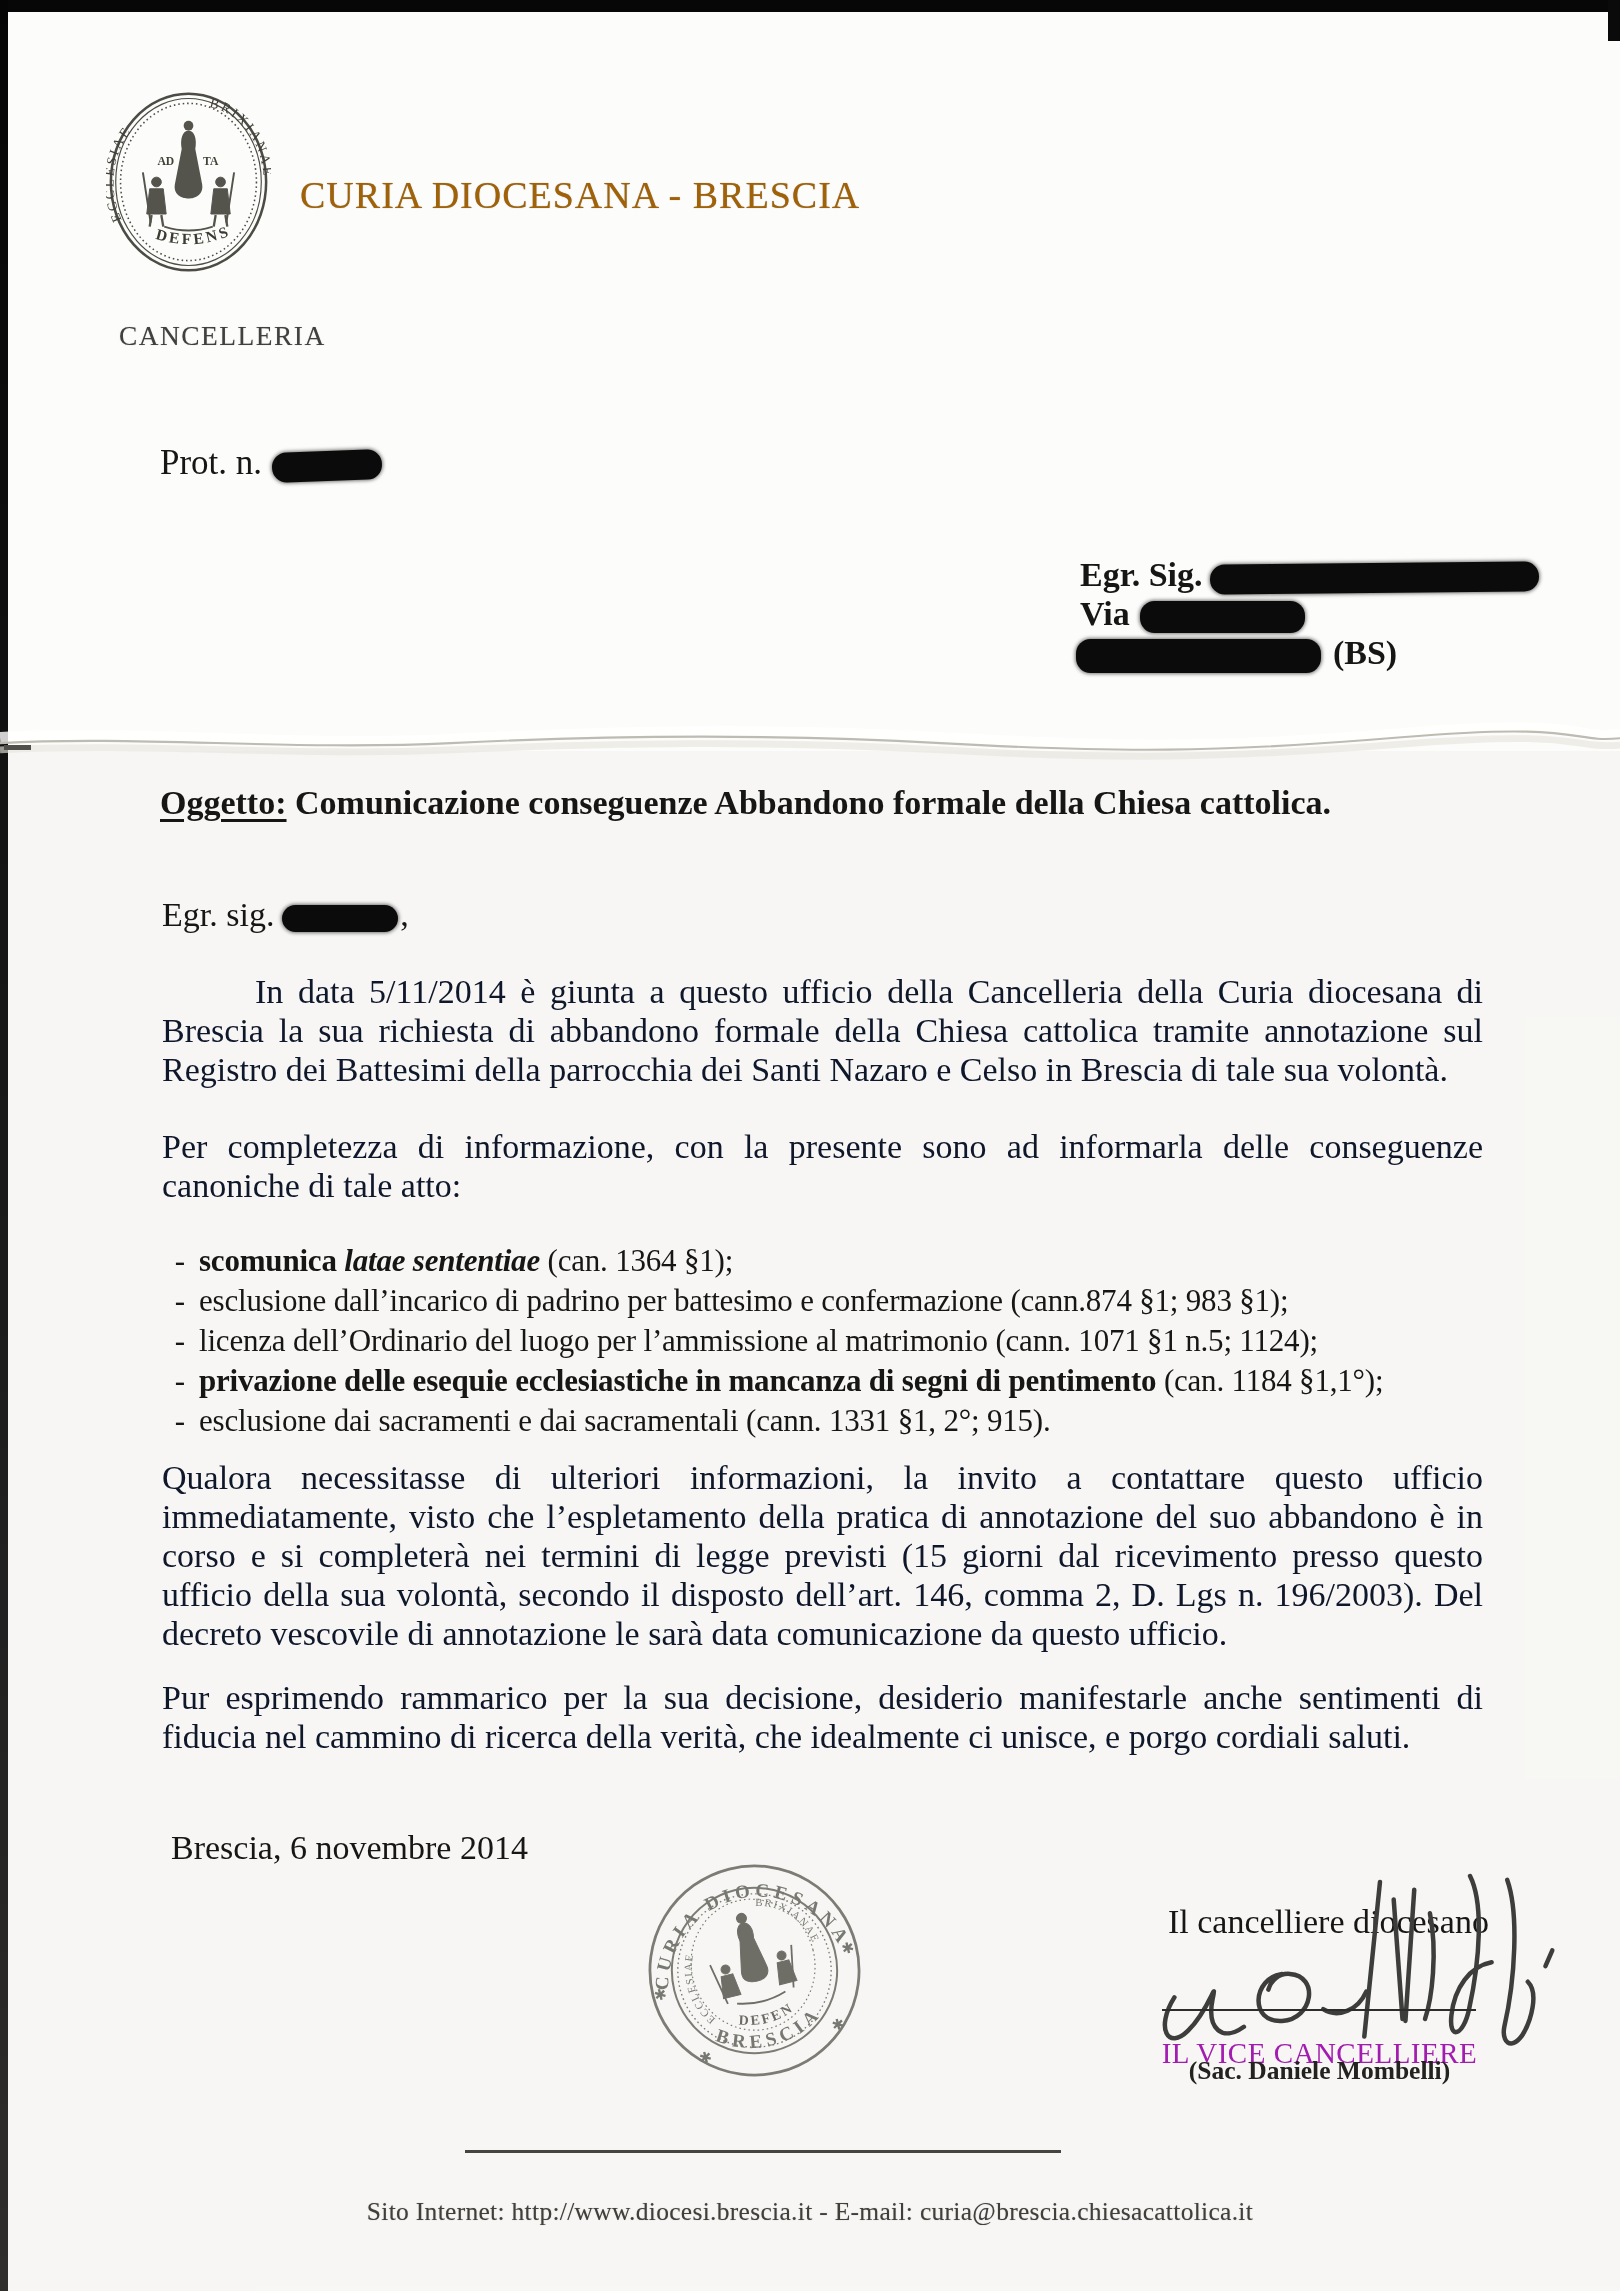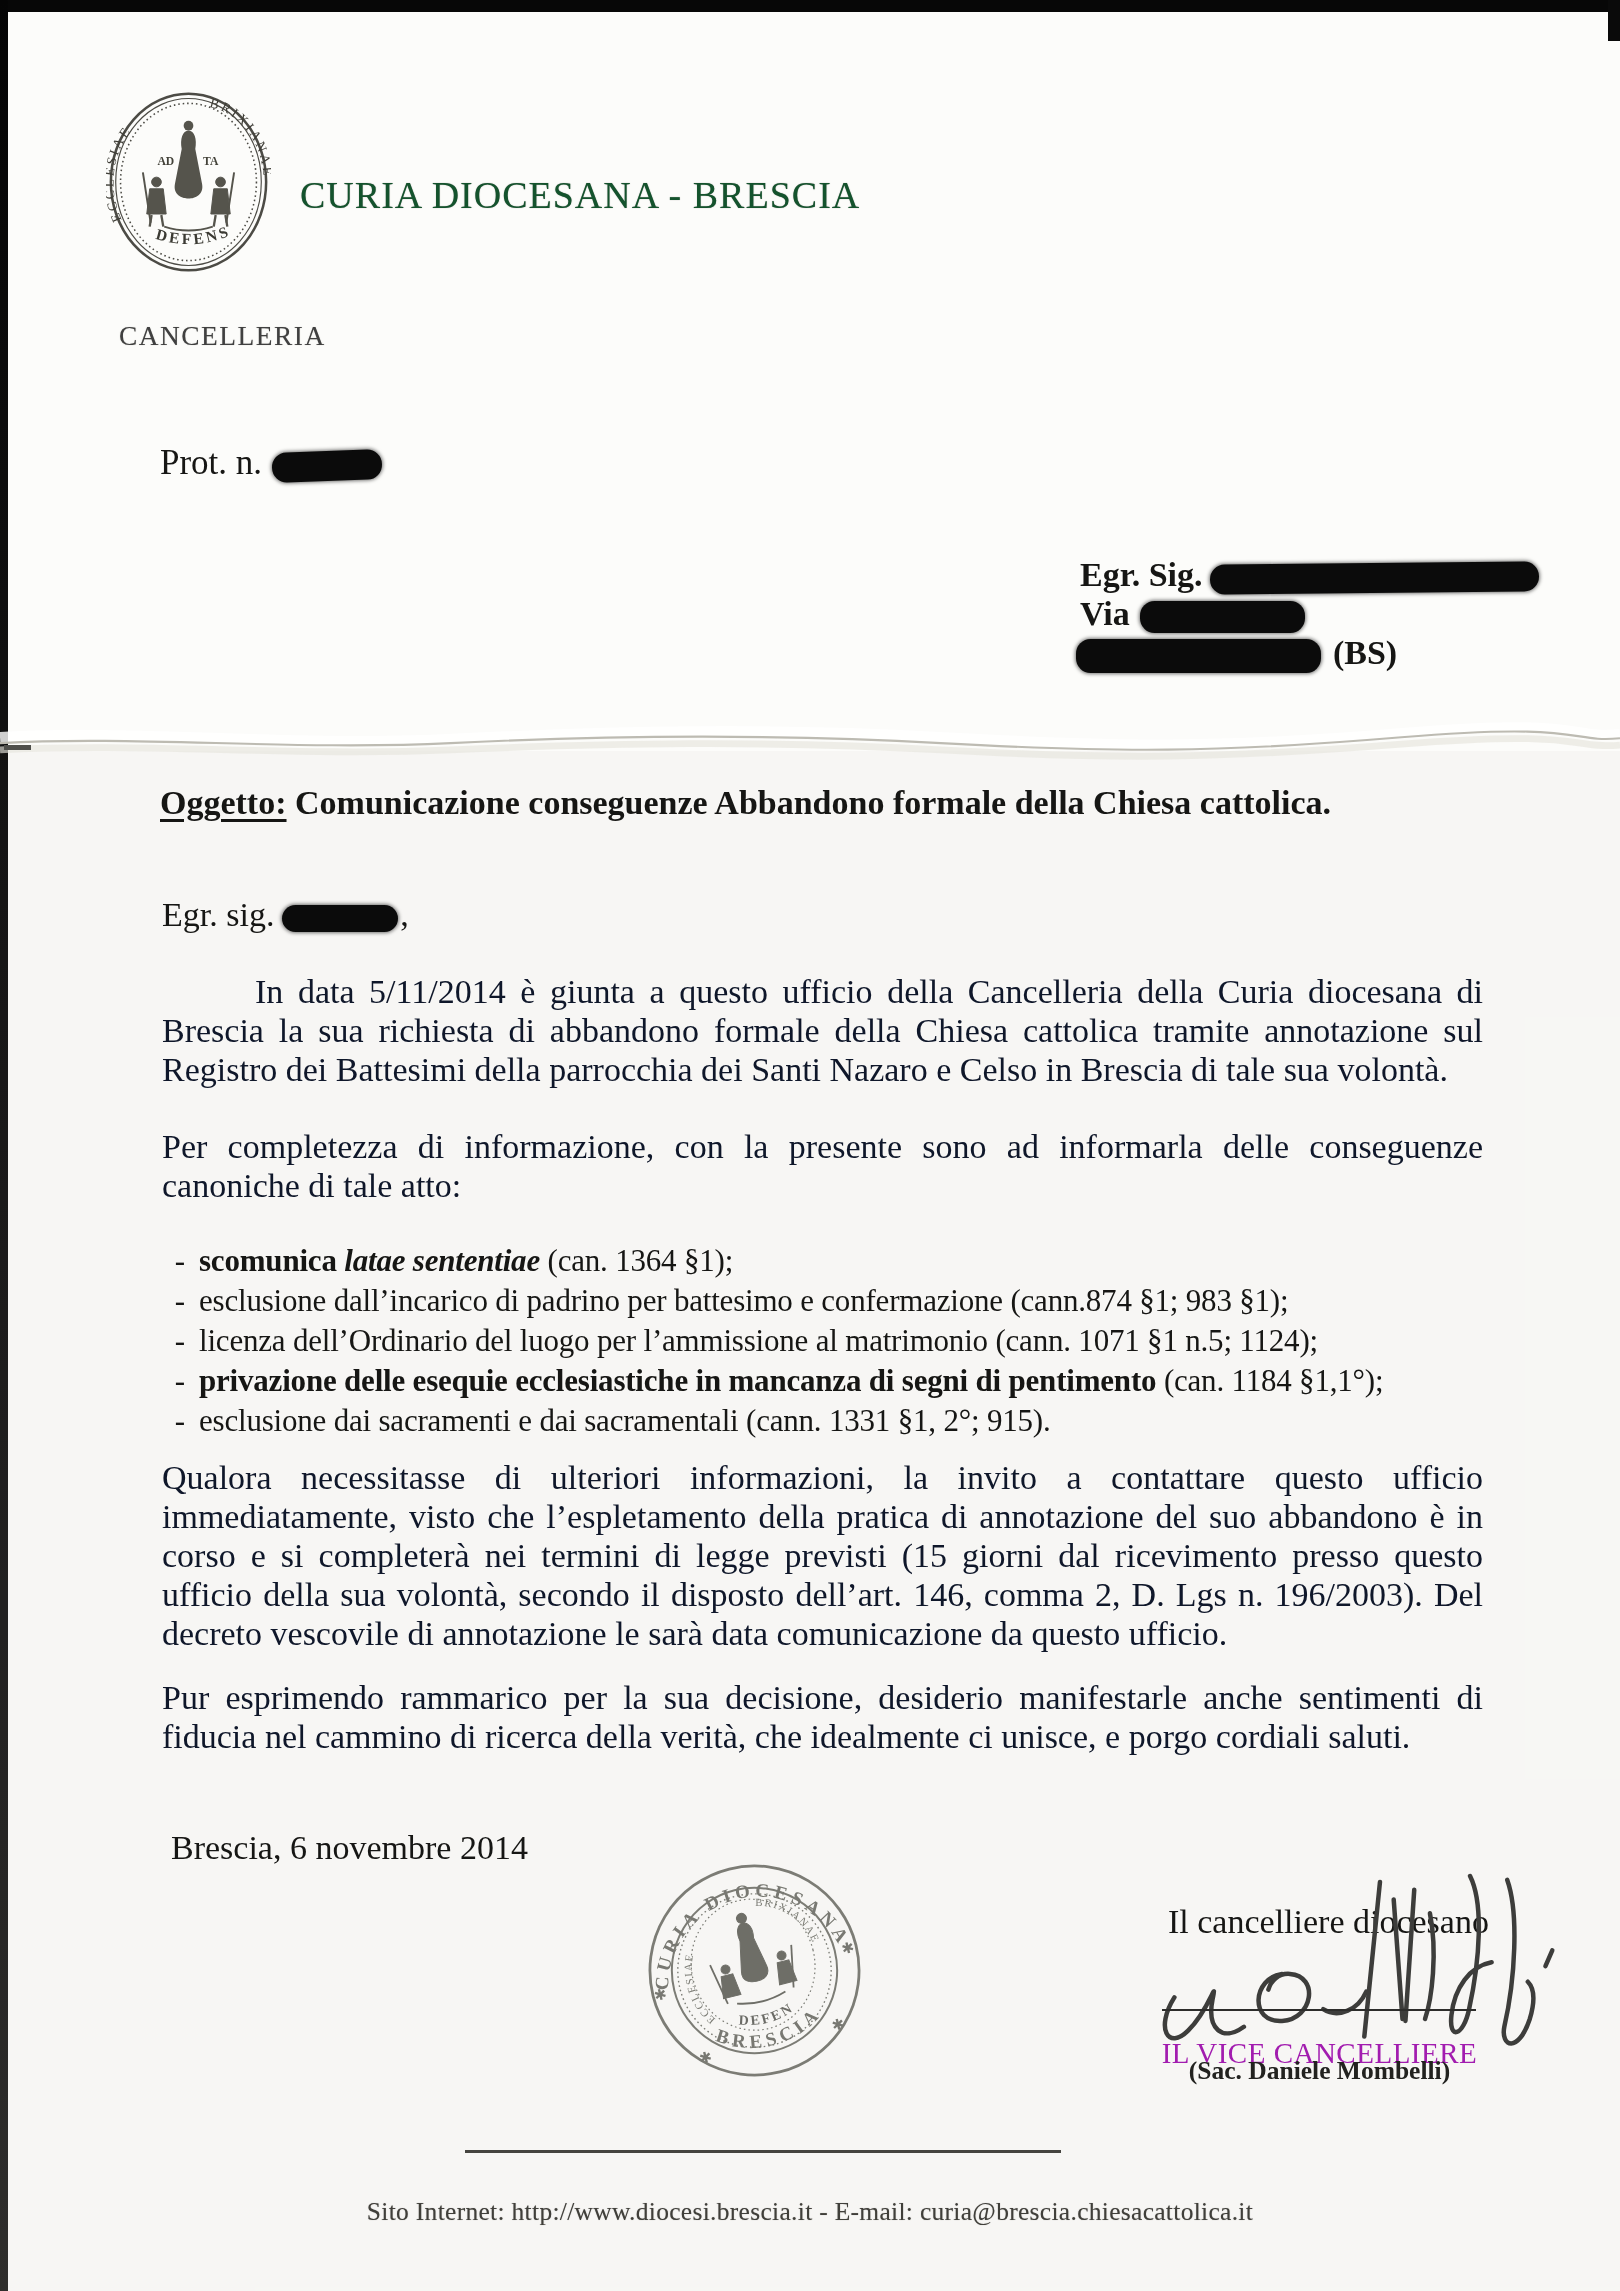--- a/index.html
+++ b/index.html
@@ -8,21 +8,21 @@
   
   .edge-top{position:absolute;top:0;left:0;width:1620px;height:11.8px;background:#070707;}
   .edge-left{position:absolute;top:0;left:0;width:7.8px;height:2292px;background:linear-gradient(#050505,#1c1c1c 60%,#2e2e2c);}
   .edge-top-right{position:absolute;top:0;right:0;width:11.8px;height:41px;background:#0a0a0a;}
   .below-fold-tint{position:absolute;left:0;top:751px;width:1620px;height:1541px;background:rgba(85,78,60,0.03);}
   .fold-svg{position:absolute;left:0;top:708px;width:1620px;height:78px;}
   .fold-dash{position:absolute;left:3.9px;top:745px;width:27.4px;height:4.9px;background:#4f4f4b;}
 
   
   .seal{position:absolute;left:106px;top:88px;width:165px;height:188px;}
-  .org-title{position:absolute;left:300px;top:173px;font-size:38px;letter-spacing:1px;color:#14532d;
+  .org-title{position:absolute;left:300px;top:173px;font-size:38px;letter-spacing:1px;color:#a16207;
              text-shadow:0 0 1px rgba(83,81,75,.6);}
   .office-label{position:absolute;left:119px;top:321px;font-size:27.4px;letter-spacing:1.5px;color:#404040;
                 text-shadow:0 0 1px rgba(126,125,118,.5);}
 
   .prot-line{position:absolute;left:160px;top:443px;font-size:35px;}
   .redact{display:inline-block;background:#0b0b0b;border-radius:14.7px;
           box-shadow:0 0 3.9px 1px rgba(8,8,8,.55);vertical-align:middle;}
   .prot-bar{width:110px;height:30px;margin-left:9.8px;transform:rotate(-2deg);}
 
   .recipient{position:absolute;left:1080px;top:555px;font-size:34px;font-weight:bold;line-height:39px;}

